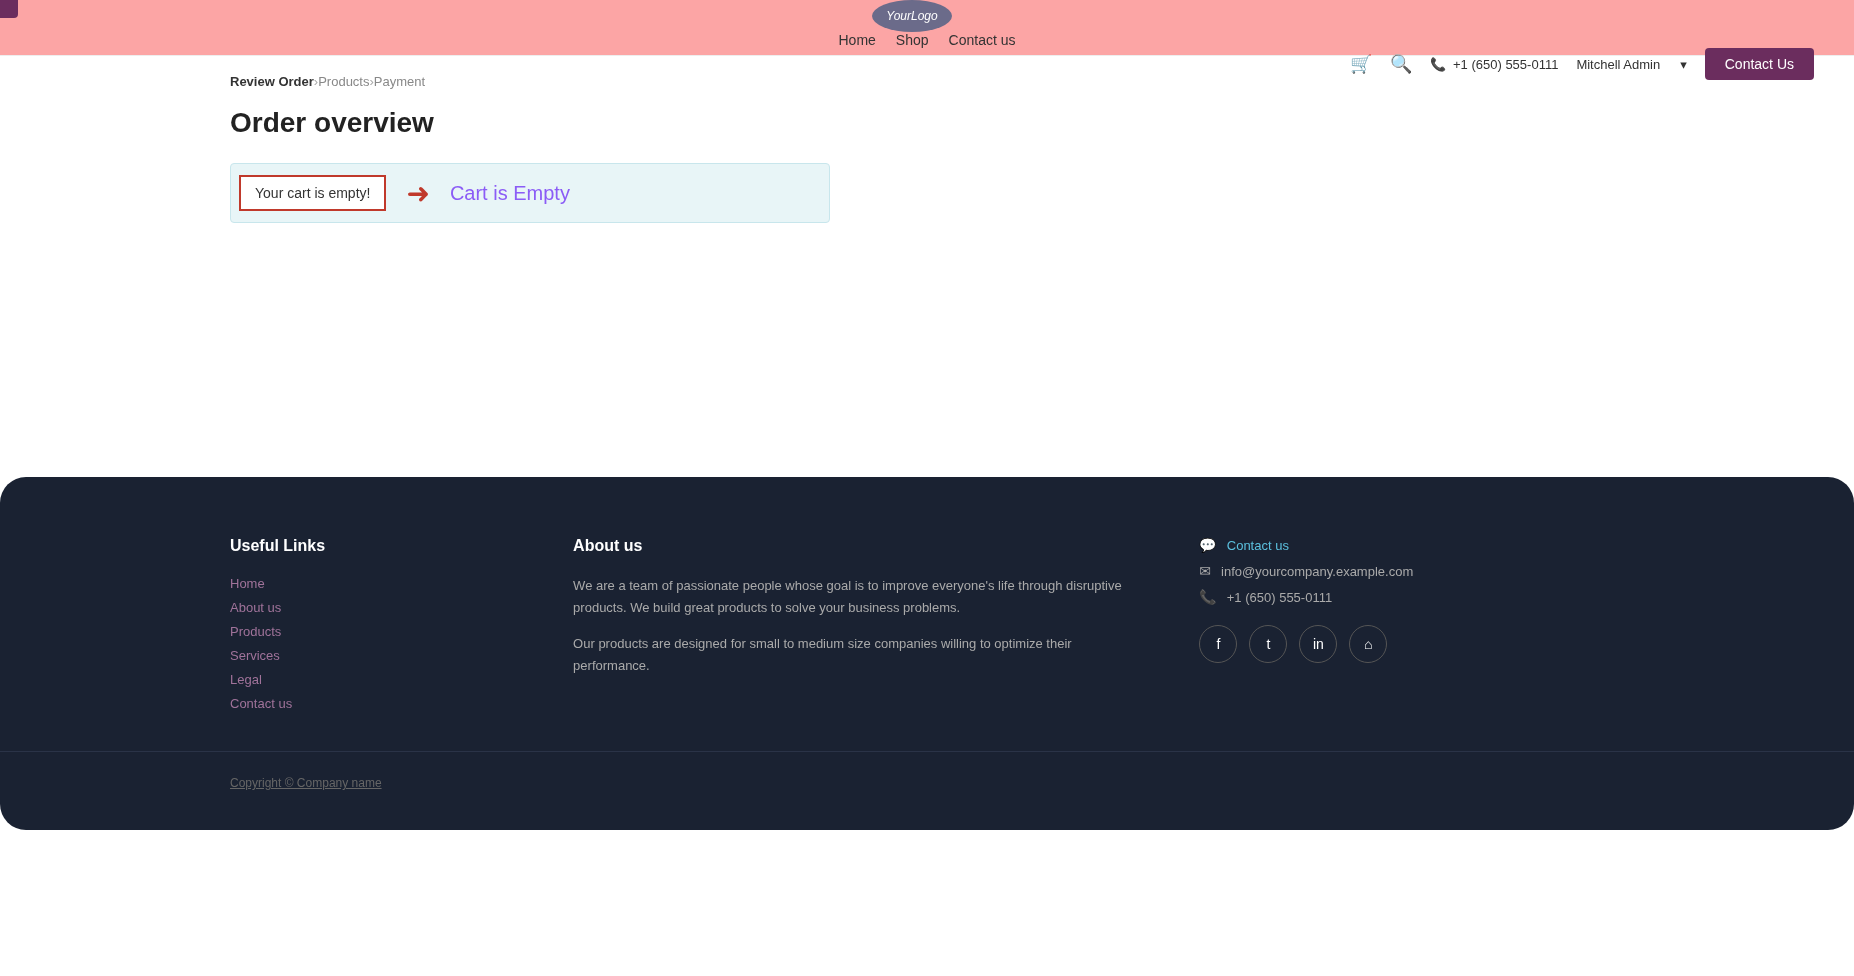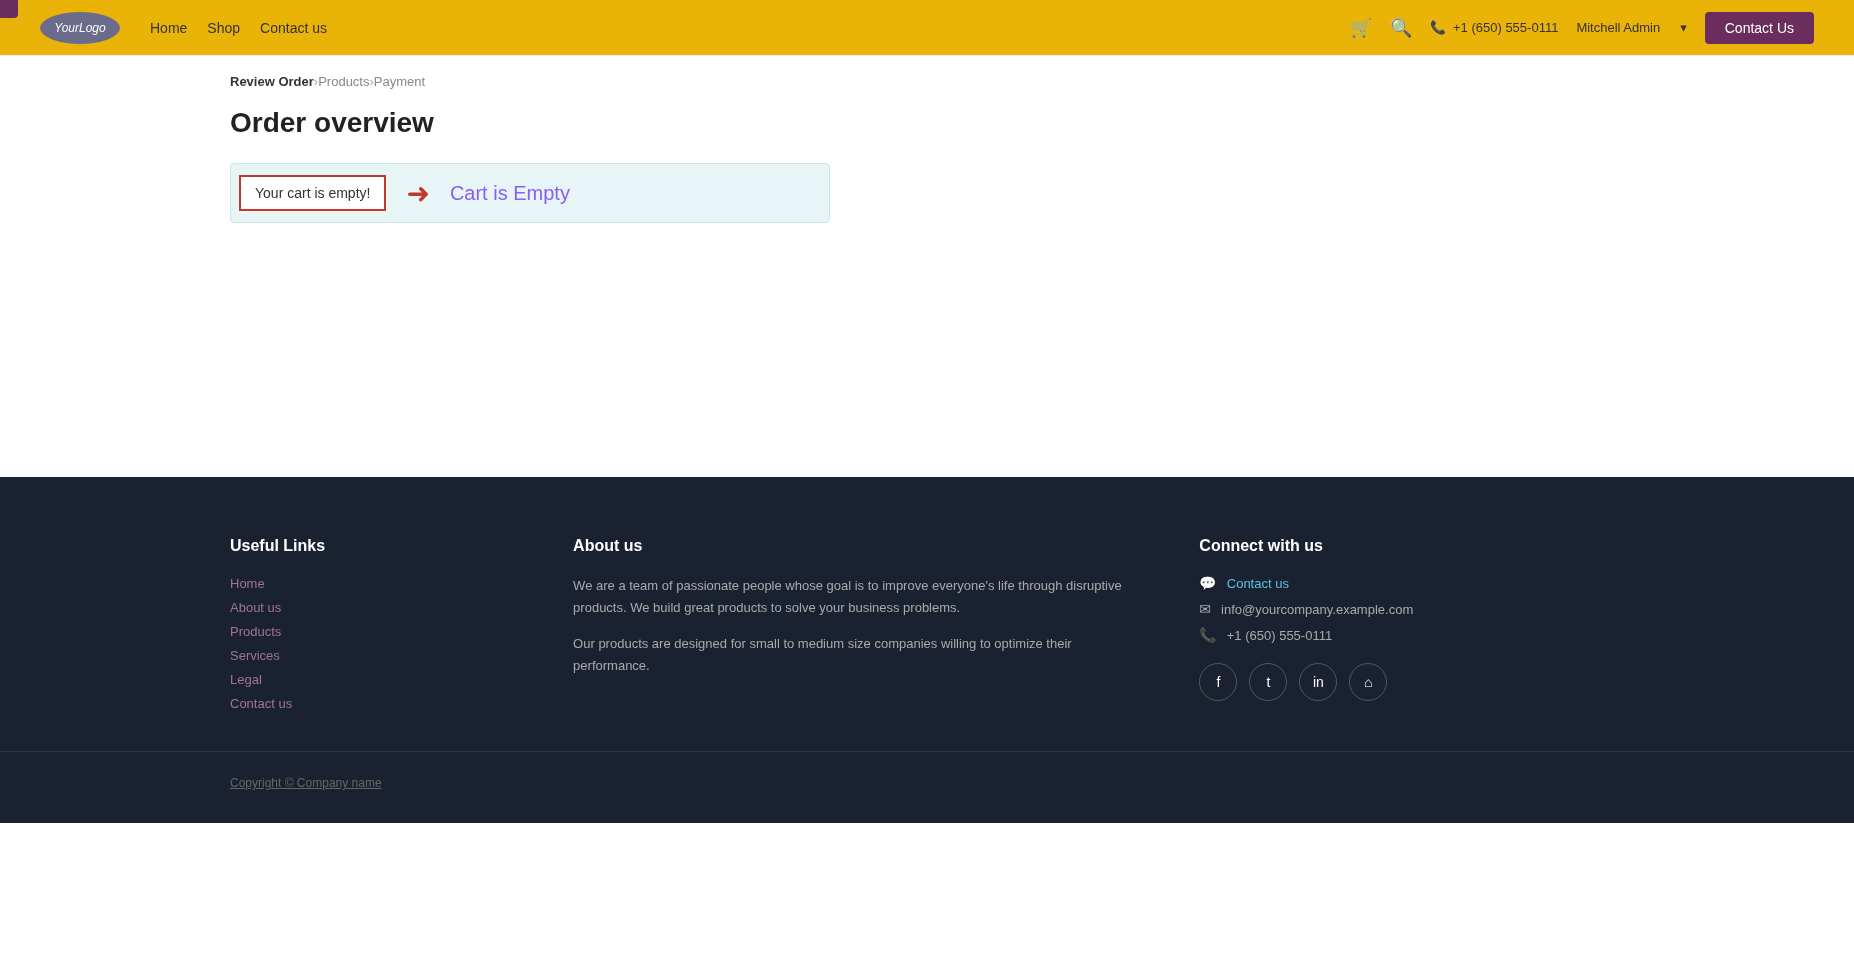--- a/index.html
+++ b/index.html
@@ -4,23 +4,24 @@
   <style>
     * { margin: 0; padding: 0; box-sizing: border-box; }
     body { font-family: Arial, sans-serif; background: #fff; color: #333; font-size: 14px; }
 
     
     .header {
       display: flex;
       align-items: center;
       padding: 0 40px;
       height: 56px;
-      background: #eab308;
+      background: #fca5a5;
       border-bottom: 1px solid #eee;
       position: relative;
+      flex-direction: column;
     }
     .logo-wrap {
       display: flex;
       align-items: center;
       margin-right: 30px;
     }
     .logo-oval {
       background: #6b6b8a;
       border-radius: 50%;
       width: 80px;
@@ -135,21 +136,22 @@
     .cart-empty-text {
       color: #8b5cf6;
       font-size: 20px;
       font-weight: 500;
     }
 
     
     .footer {
       background: #1a2232;
       color: #ccc;
-      padding: 60px 0 9px;
+      padding: 60px 0 16px;
+      border-radius: 26px;
     }
     .footer-inner {
       display: flex;
       padding: 0 230px;
       gap: 60px;
     }
     .footer-col {
       flex: 1;
     }
     .footer-col-wide {
@@ -304,21 +306,20 @@
       </ul>
     </div>
 
     <div class="footer-col-wide">
       <div class="footer-heading">About us</div>
       <p class="footer-about-text">We are a team of passionate people whose goal is to improve everyone's life through disruptive products. We build great products to solve your business problems.</p>
       <p class="footer-about-text">Our products are designed for small to medium size companies willing to optimize their performance.</p>
     </div>
 
     <div class="footer-col-right">
-      <div class="footer-heading">Connect with us</div>
       <div class="connect-items">
         <div class="connect-item">
           <span class="connect-icon">💬</span>
           <a href="#">Contact us</a>
         </div>
         <div class="connect-item">
           <span class="connect-icon">✉</span>
           <span>info@yourcompany.example.com</span>
         </div>
         <div class="connect-item">

